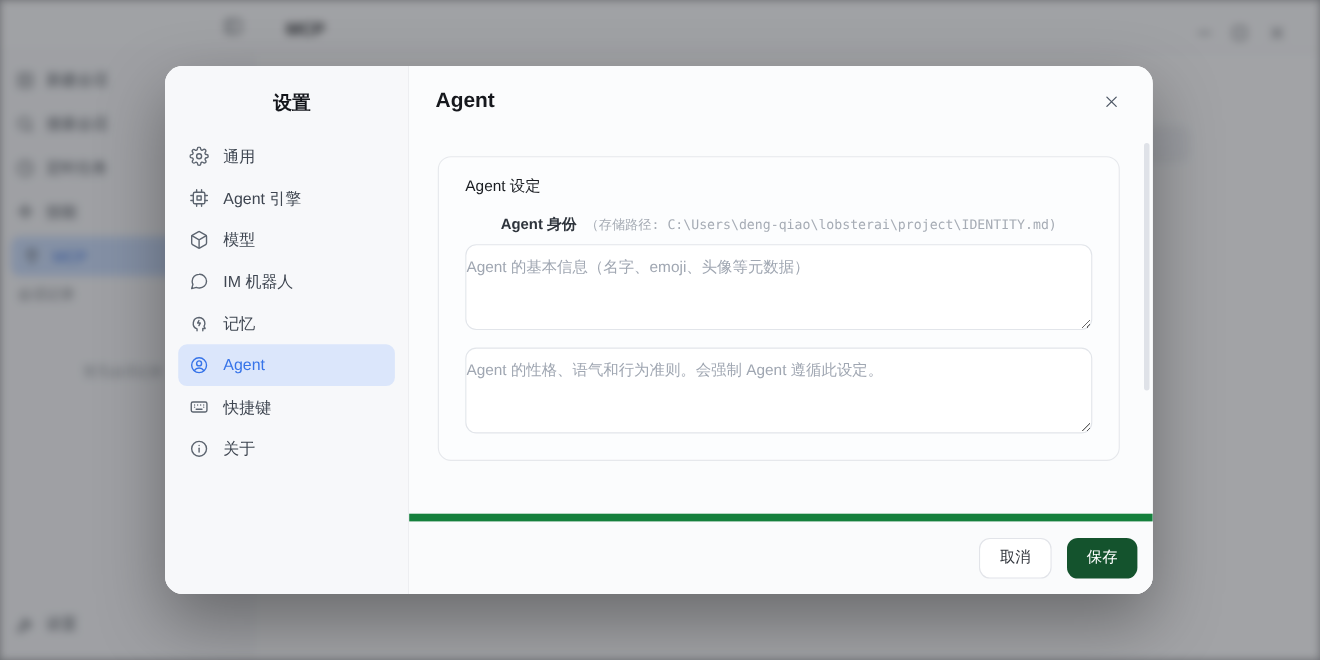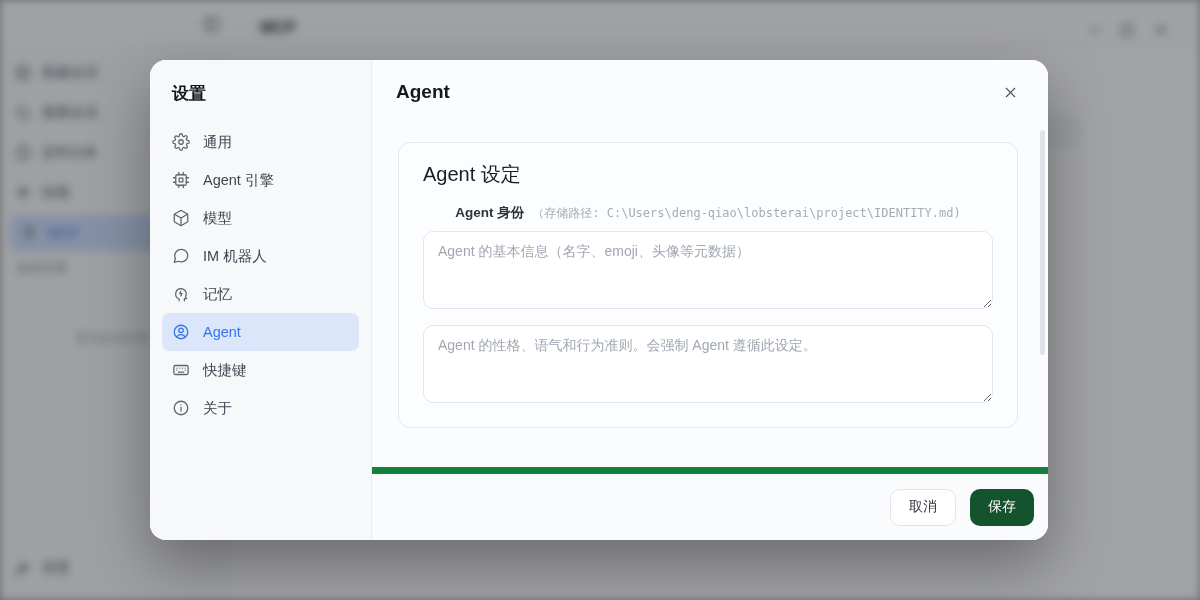--- a/index.html
+++ b/index.html
@@ -26,21 +26,21 @@
   .bg-searchbox { position:absolute; left:262px; top:114px; width:820px; height:34px;
     border-radius:9px; background:#e9ebef; }
   .overlay { position:absolute; inset:0; background:rgba(47,49,55,.42); }
 
   
   .modal { position:absolute; left:150px; top:60px; width:898px; height:480px;
     background:#fff; border-radius:16px; overflow:hidden; display:flex;
     box-shadow:0 24px 60px rgba(0,0,0,.35); }
 
   .m-sidebar { width:222px; flex:0 0 222px; background:#f7f8fa;
-    border-right:1px solid #ebedf0; padding:22px 12px 0; }
+    border-right:1px solid #ebedf0; padding:22px 12px 0;text-align:center; }
   .m-title { font-size:17px; font-weight:700; color:#13151a; margin:0 0 18px 10px; }
   .m-nav-item { display:flex; align-items:center; gap:13px; height:38px;
     padding:0 10px; border-radius:8px; font-size:14.5px; color:#3f4651; cursor:pointer; }
   .m-nav-item .nav-ic { width:18px; height:18px; flex:0 0 18px; color:#5d6570; }
   .m-nav-item .nav-ic svg { width:100%; height:100%; stroke:currentColor; fill:none;
     stroke-width:1.7; stroke-linecap:round; stroke-linejoin:round; }
   .m-nav-item.selected { background:#dbe6fb; color:#3774e9; }
   .m-nav-item.selected .nav-ic { color:#3774e9; }
 
   .m-main { flex:1; display:flex; flex-direction:column; background:#fbfcfd; position:relative; }
@@ -48,28 +48,28 @@
     justify-content:space-between; padding:0 24px; }
   .m-header-title { font-size:19px; font-weight:700; color:#16181d; }
   .m-close { width:28px; height:28px; display:flex; align-items:center; justify-content:center;
     background:none; border:none; cursor:pointer; color:#4b5563; border-radius:6px; }
   .m-close svg { width:17px; height:17px; stroke:currentColor; stroke-width:1.6;
     fill:none; stroke-linecap:round; }
 
   .m-scroll { flex:1; padding:18px 30px 0 26px; overflow:hidden; }
   .card { border:1px solid #e6e8ec; border-radius:12px; background:#fcfdfe;
     padding:18px 24px 24px; }
-  .card-title { font-size:20px; font-weight:500; color:#1a1d22; }
+  .card-title { font-size:14px; font-weight:500; color:#1a1d22; }
   .field { margin-top:16px; }
   .field-label-row { display:flex; align-items:baseline; gap:8px;justify-content:center; }
   .field-label { font-size:13.5px; font-weight:600; color:#2e343c; }
   .field-path { font-family:"DejaVu Sans Mono","Liberation Mono",monospace;
     font-size:12px; color:#a6acb5; }
   .field textarea { display:block; width:100%; height:78px; margin-top:9px;
-    border:1px solid #e2e5ea; border-radius:10px; background:#fff; padding:11px 14px;
+    border:1px solid #e2e5ea; border-radius:10px; background:#fff; padding:11px 0;
     font-size:14px; color:#30353c; font-family:inherit; resize:vertical; outline:none; }
   .field textarea::placeholder { color:#a0a7b2; }
 
   .scroll-thumb { position:absolute; right:3px; top:70px; width:5px; height:225px;
     background:#dfe2e8; border-radius:3px; }
 
   .m-footer { height:73px; flex:0 0 73px; border-top:7px solid #15803d; background:#fafbfc;
     display:flex; align-items:center; justify-content:flex-end; gap:14px; padding:0 14px; }
   .btn { height:37px; padding:0 18px; border-radius:10px; font-size:14px;
     font-family:inherit; cursor:pointer; }

